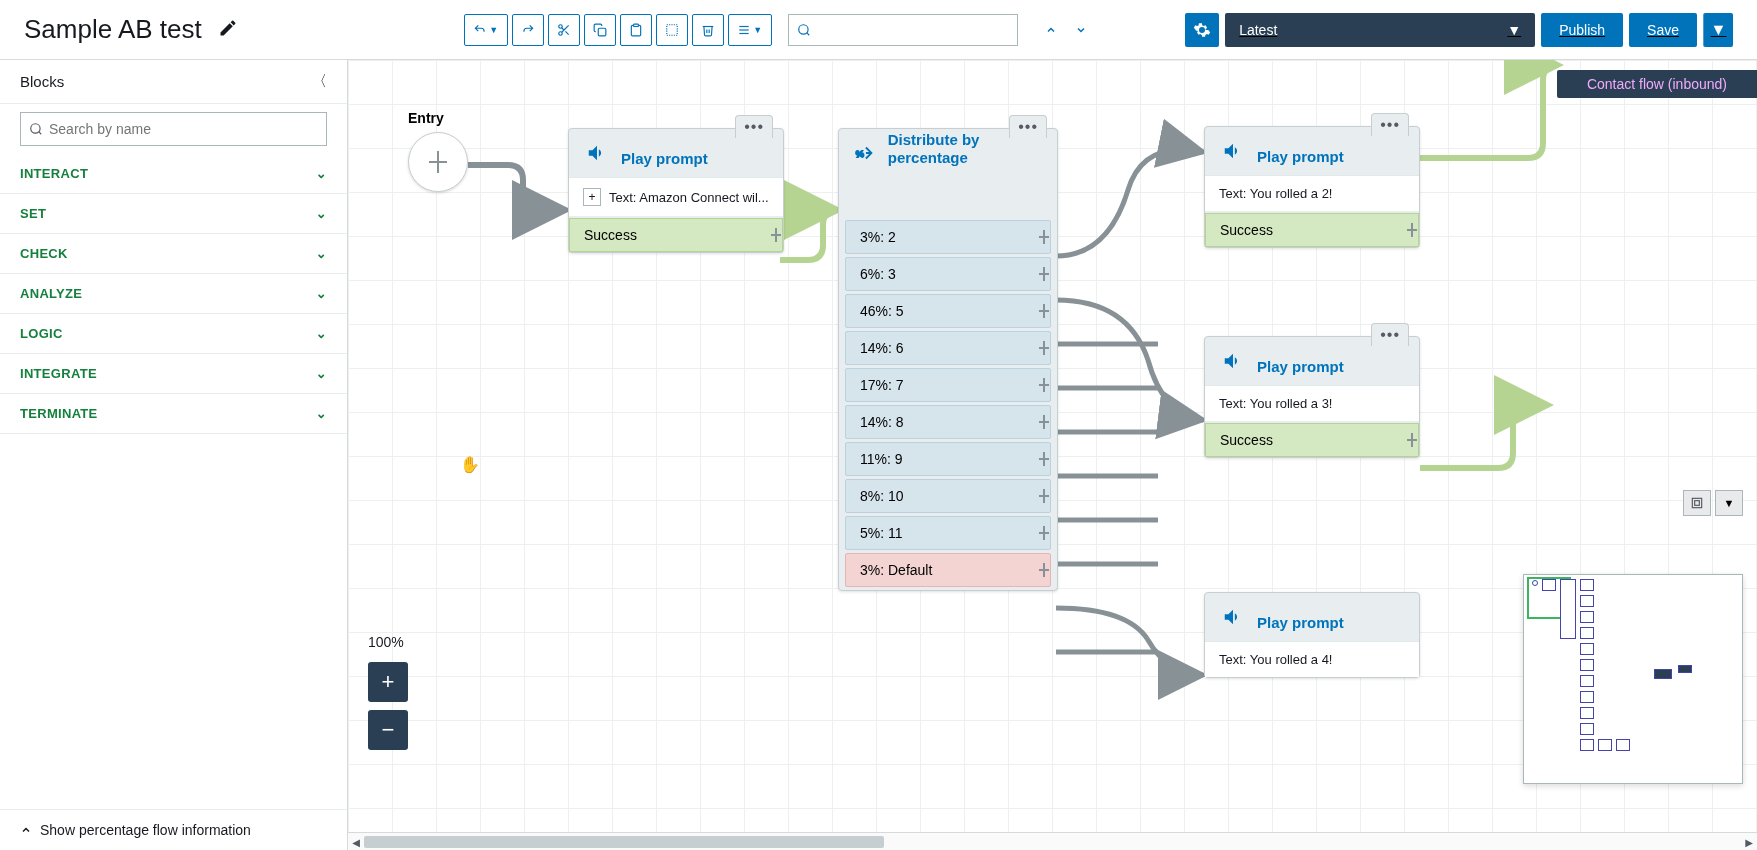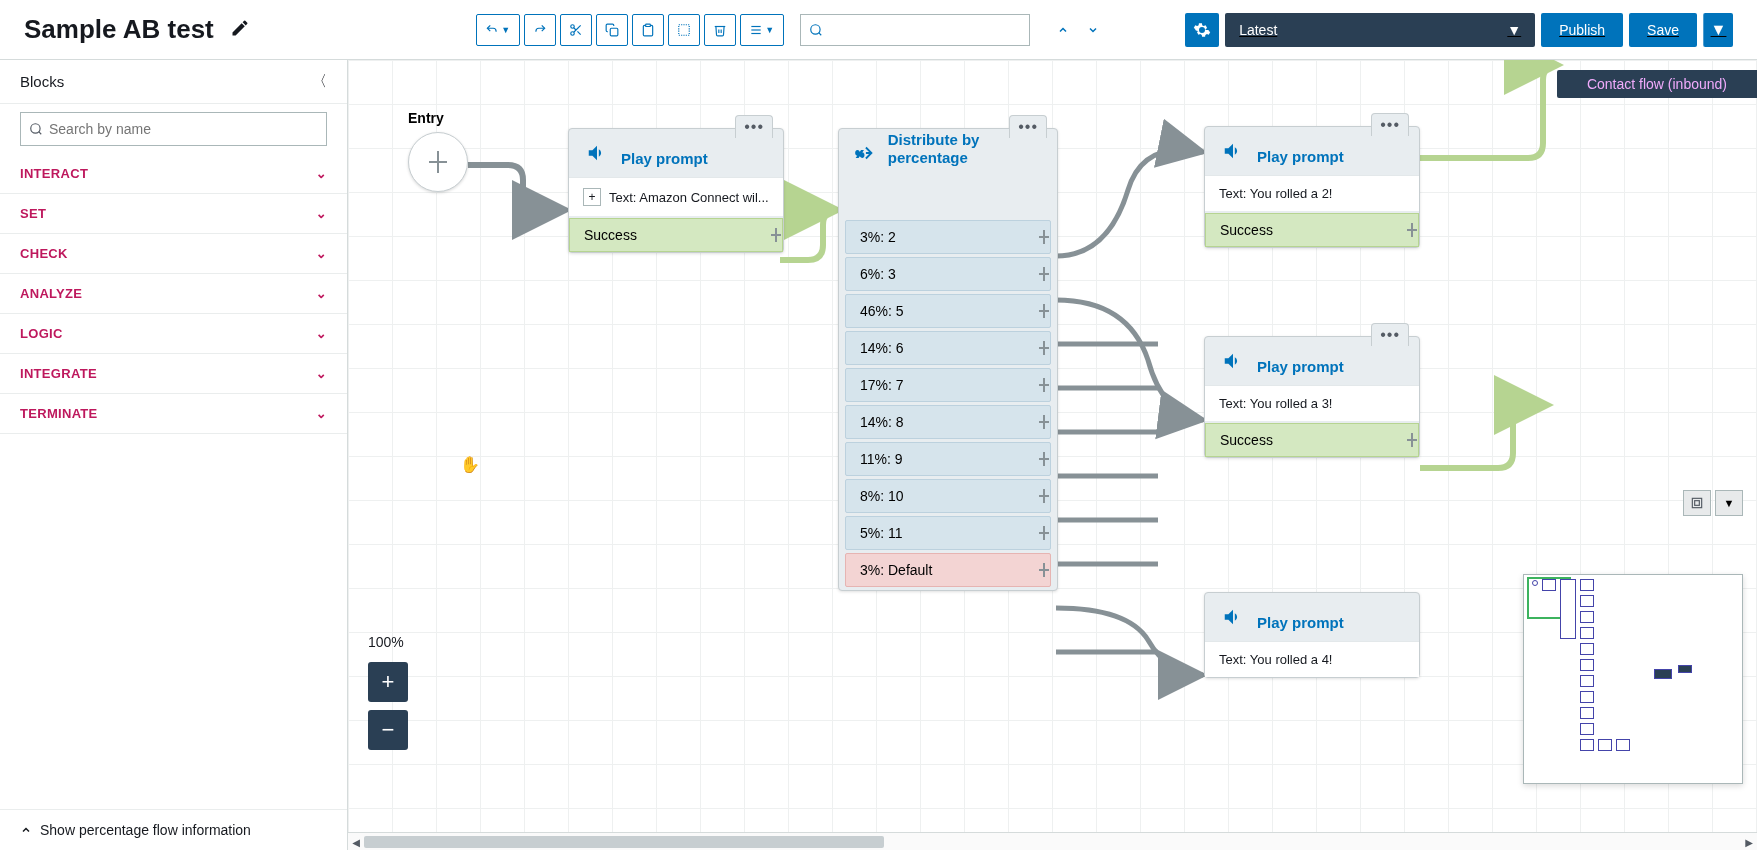--- a/index.html
+++ b/index.html
@@ -1,19 +1,19 @@
 <!DOCTYPE html>
 <html><head>
 <meta charset="utf-8">
 <style>
 * { box-sizing: border-box; margin: 0; padding: 0; font-family: "Amazon Ember", "Helvetica Neue", Arial, sans-serif; }
 body { background: #f2f3f3; width: 1757px; height: 850px; overflow: hidden; position: relative; }
 
 .topbar { height: 60px; background: #fff; display: flex; align-items: center; padding: 0 24px; border-bottom: 1px solid #d5dbdb; gap: 16px; }
-.title { font-size: 26px; color: #16191f; font-weight: 700; }
+.title { font-size: 26px; color: #16191f; font-weight: 400; }
 .edit-icon { cursor: pointer; }
 
 .toolbar-group { display: flex; gap: 4px; margin-left: 210px; }
 .tb-btn { width: 32px; height: 32px; border: 1px solid #0073bb; background: #fff; color: #0073bb; display: flex; align-items: center; justify-content: center; cursor: pointer; border-radius: 2px; font-size: 14px; }
 .tb-btn.split { width: 44px; }
 
 .search-box { flex: 0 0 230px; height: 32px; border: 1px solid #aab7b8; background: #fff; display: flex; align-items: center; padding: 0 8px; gap: 6px; }
 .search-box input { border: none; outline: none; flex: 1; font-size: 14px; }
 .nav-btns { display: flex; gap: 4px; margin-left: 4px; }
 .nav-btn { width: 26px; height: 32px; background: #fff; color: #0073bb; display:flex;align-items:center;justify-content:center;cursor:pointer;}
@@ -24,21 +24,21 @@
 .save-dd { width:30px; height:34px; background:#0073bb; color:#fff; display:flex;align-items:center;justify-content:center;cursor:pointer;border-radius:2px; border-left:1px solid rgba(255,255,255,0.3);}
 .right-cluster { display:flex; gap:6px; margin-left:auto;text-decoration:underline; }
 
 .main { display:flex; height: 790px; position:relative; }
 .sidebar { width: 348px; background: #fff; border-right: 1px solid #d5dbdb; display:flex; flex-direction:column; }
 .sb-header { padding: 12px 20px; display:flex; justify-content:space-between; align-items:center; border-bottom:1px solid #eaeded;}
 .sb-header span { font-size: 15px; color:#16191f;}
 .sb-search { margin: 8px 20px; height: 34px; border:1px solid #aab7b8; display:flex;align-items:center;padding:0 8px;gap:6px;}
 .sb-search input { border:none; outline:none; flex:1; font-size:14px;}
 .cat { padding: 12px 20px; display:flex; justify-content:space-between; align-items:center; border-bottom:1px solid #eaeded; cursor:pointer;}
-.cat span { font-size:13px; font-weight:700; color:#be185d; text-transform:uppercase; letter-spacing:0.3px;}
+.cat span { font-size:13px; font-weight:700; color:#15803d; text-transform:uppercase; letter-spacing:0.3px;}
 .show-info { padding: 12px 20px; display:flex; align-items:center; gap:8px; border-top:1px solid #eaeded; cursor:pointer; color:#16191f; font-size:14px; margin-top:auto;}
 
 .canvas { flex:1; position:relative; background: #fff; background-image: linear-gradient(#eef0f0 1px, transparent 1px), linear-gradient(90deg, #eef0f0 1px, transparent 1px); background-size: 44px 44px; overflow:hidden;}
 .badge { position:absolute; top:10px; right:0; background:#2a3f54; color:#f0abfc; padding:6px 30px; font-size:14px; border-radius:2px 0 0 2px;}
 
 .zoom-ctrl { position:absolute; left:20px; bottom:100px; display:flex; flex-direction:column; gap:8px;}
 .zoom-label { font-size:14px; color:#16191f; margin-bottom:4px;}
 .zoom-btn { width:40px; height:40px; background:#2a3f54; color:#fff; display:flex;align-items:center;justify-content:center;font-size:22px;cursor:pointer;border-radius:3px;}
 
 .minimap { position:absolute; right:14px; bottom:66px; width:220px; height:210px; background:#fff; border:1px solid #aab7b8; box-shadow:0 2px 6px rgba(0,0,0,0.15);}

